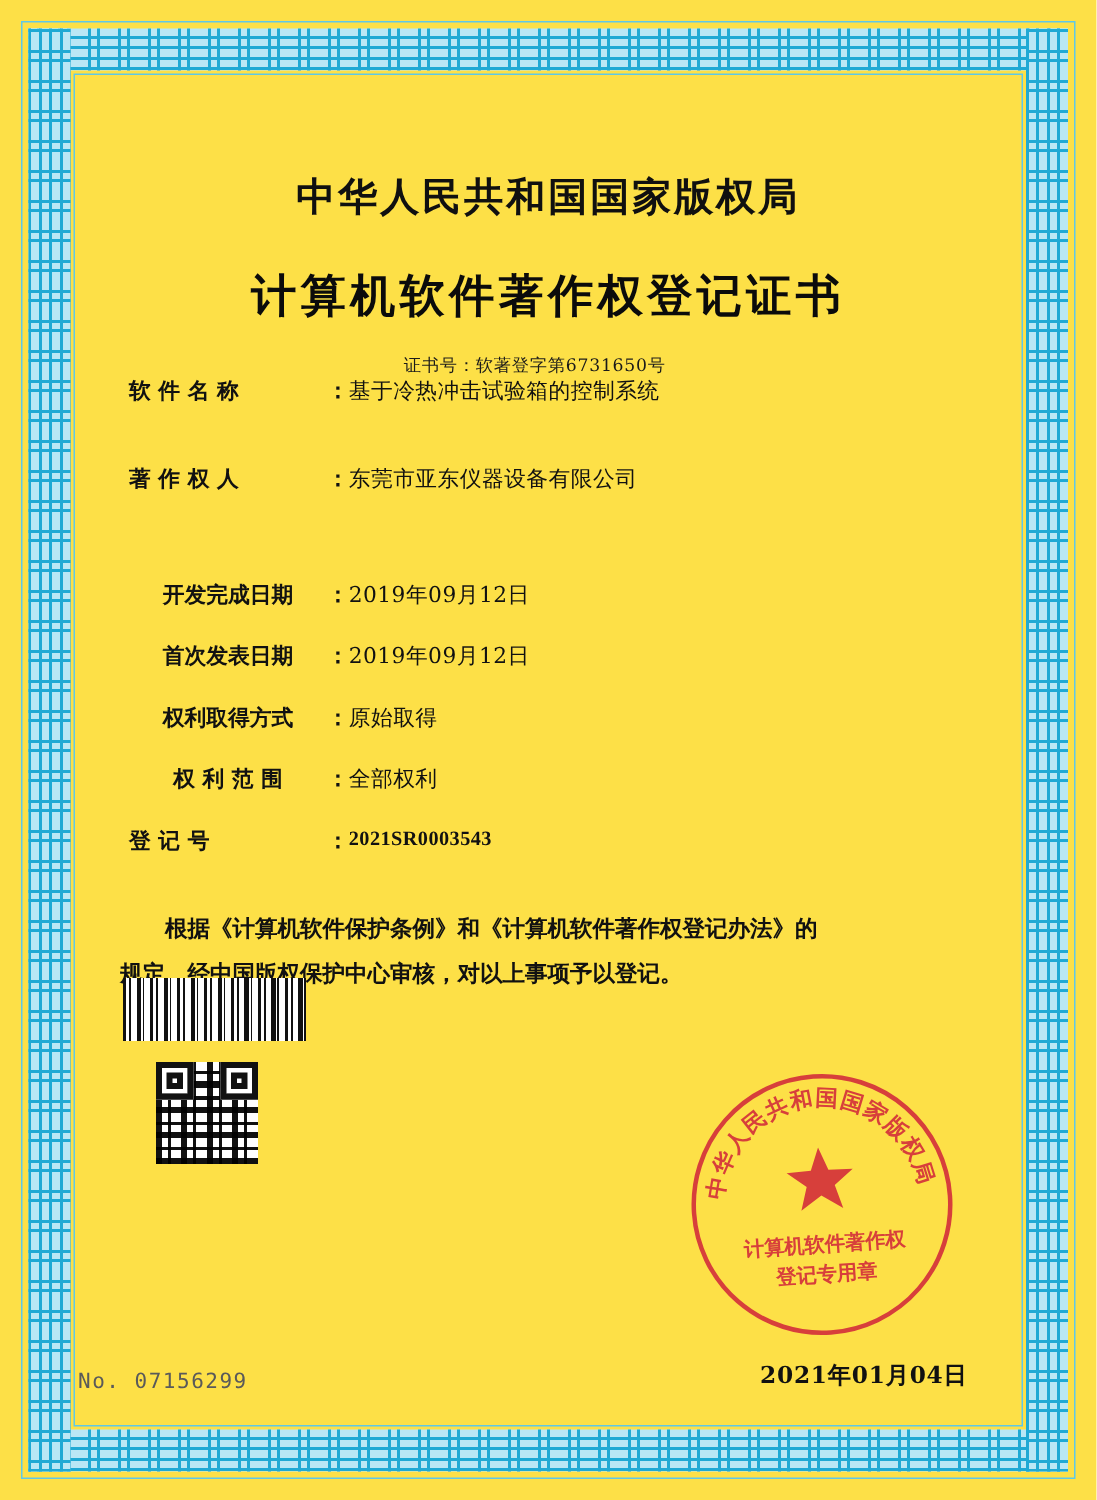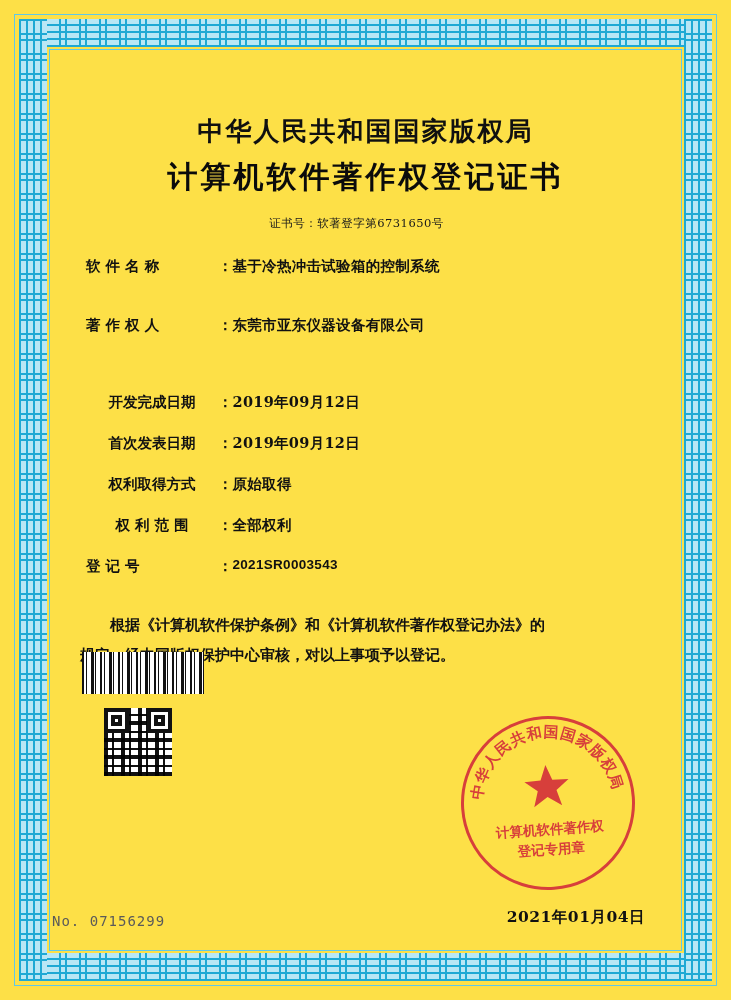--- a/index.html
+++ b/index.html
@@ -91,36 +91,35 @@
     color: #101010;
     margin-top: 52px;
     font-family: "DejaVu Serif", serif;
     font-weight: 600;
   }
   .cert-title {
     text-align: center;
     font-size: 30px;
     letter-spacing: 3px;
     color: #0b0b0b;
-    margin-top: 8px;
+    margin-top: 28px;
     font-family: "DejaVu Serif", serif;
     font-weight: 700;
   }
   .cert-no {
     text-align: center;
     font-size: 11.5px;
     color: #1a1a1a;
     margin-top: 18px;
     padding-right: 18px;
     letter-spacing: 0.5px;
     font-family: "DejaVu Serif", serif;
   }
 
   .fields {
-    margin-top: 26px;
     padding-left: 24px;
   }
   .field-row {
     display: flex;
     align-items: flex-start;
     margin-bottom: 6px;
   }
   .field-label {
     width: 132px;
     flex: 0 0 132px;
@@ -134,25 +133,25 @@
     flex: 0 0 12px;
     font-size: 14.5px;
     font-family: "DejaVu Serif", serif;
     font-weight: 600;
     color: #111;
   }
   .field-value {
     font-size: 14.5px;
     color: #111;
     font-family: "DejaVu Serif", serif;
-    font-weight: 700;
+    font-weight: 400;
     letter-spacing: 0.3px;
   }
   .field-value.mono {
-    font-family: Liberation Sans, sans-serif;
+    font-family: Liberation Serif, serif;
     font-size: 13.5px;
     font-weight: 700;
   }
   .sub-value {
     padding-left: 144px;
     font-size: 14.5px;
     font-family: "DejaVu Sans Mono", monospace;
     font-weight: 700;
     color: #111;
     margin-top: 2px;

